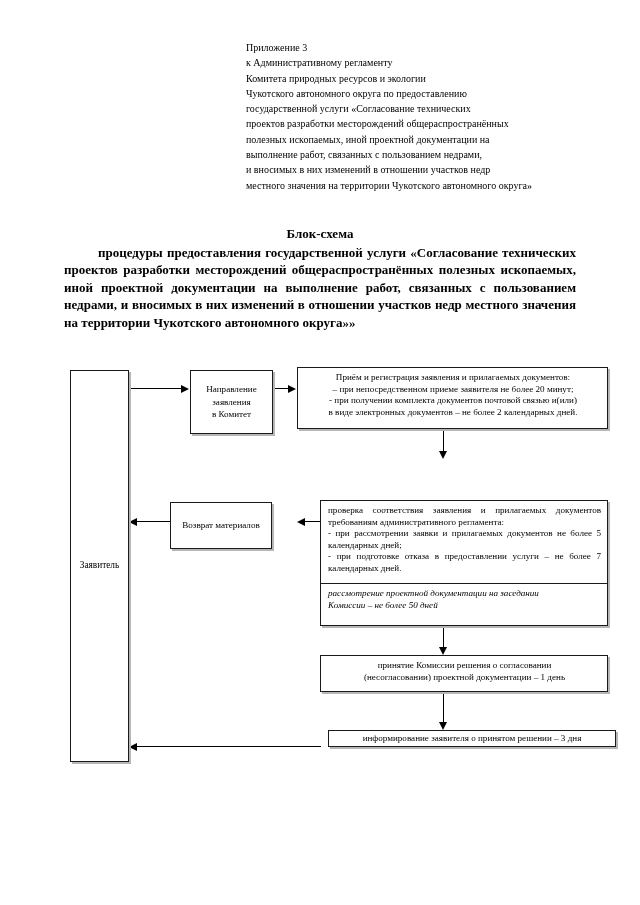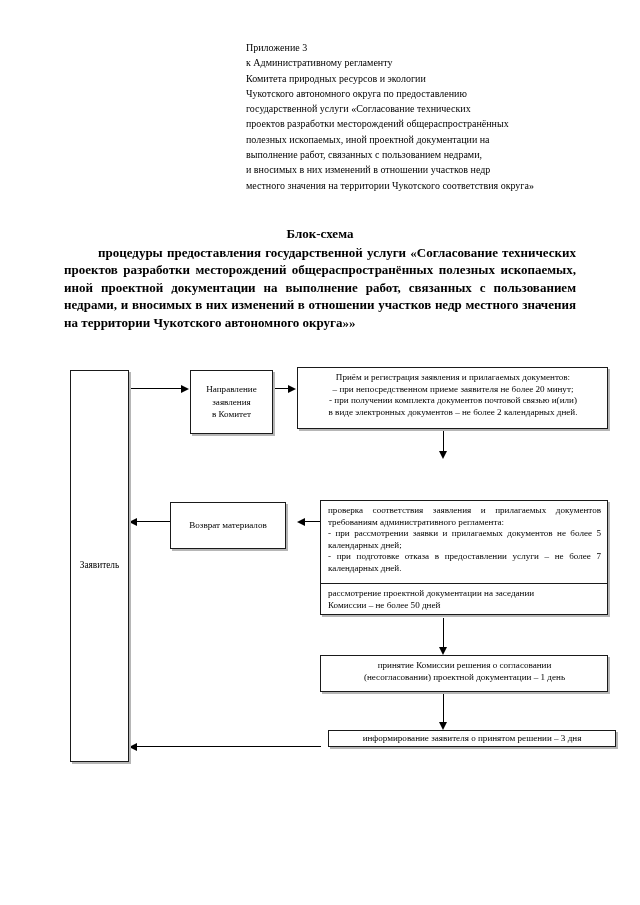--- a/index.html
+++ b/index.html
@@ -84,22 +84,22 @@
 
   
   #node-applicant { left: 70px;  top: 370px; width: 59px;  height: 392px; }
   #node-applicant .txt { font-size: 9.3px; }
 
   #node-submit    { left: 190px; top: 370px; width: 83px;  height: 64px; }
   #node-submit .txt { line-height: 12.4px; }
 
   #node-receive   { left: 297px; top: 367px; width: 311px; height: 62px; }
   #node-check     { left: 320px; top: 459px; width: 288px; height: 110px; margin-top: 41px; }
-  #node-return    { left: 170px; top: 502px; width: 116px; height: 47px; }
-  #node-commission{ left: 320px; top: 583px; width: 288px; height: 32px; }
+  #node-return    { left: 170px; top: 502px; width: 102px; height: 47px; }
+  #node-commission{ left: 320px; top: 583px; width: 288px; height: 43px; font-style: italic; }
   #node-decision  { left: 320px; top: 655px; width: 288px; height: 37px; }
   #node-inform    { left: 320px; top: 730px; width: 288px; height: 17px; margin-left: 8px; }
 
   
   .conn {
     position: absolute;
     background: #000000;
     z-index: 1;
   }
   .h-line { height: 1px; }
@@ -135,21 +135,21 @@
   <div id="header-block">
     <div class="hline">Приложение 3</div>
     <div class="hline">к Административному регламенту</div>
     <div class="hline">Комитета природных ресурсов и экологии</div>
     <div class="hline">Чукотского автономного округа по предоставлению</div>
     <div class="hline">государственной услуги «Согласование технических</div>
     <div class="hline">проектов разработки месторождений общераспространённых</div>
     <div class="hline">полезных ископаемых, иной проектной документации на</div>
     <div class="hline">выполнение работ, связанных с пользованием недрами,</div>
     <div class="hline">и вносимых в них изменений в отношении участков недр</div>
-    <div class="hline">местного значения на территории Чукотского соответствия округа»</div>
+    <div class="hline">местного значения на территории Чукотского автономного округа»</div>
   </div>
 
   <div id="title-block">
     <div class="t-center">Блок-схема</div>
     <div class="t-body">процедуры предоставления государственной услуги «Согласование технических проектов разработки месторождений общераспространённых полезных ископаемых, иной проектной документации на выполнение работ, связанных с пользованием недрами, и вносимых в них изменений в отношении участков недр местного значения на территории Чукотского автономного округа»»</div>
   </div>
 
   <div id="flow">
 
     <div class="conn h-line" style="left:129px; top:388px; width:53px;"></div>

